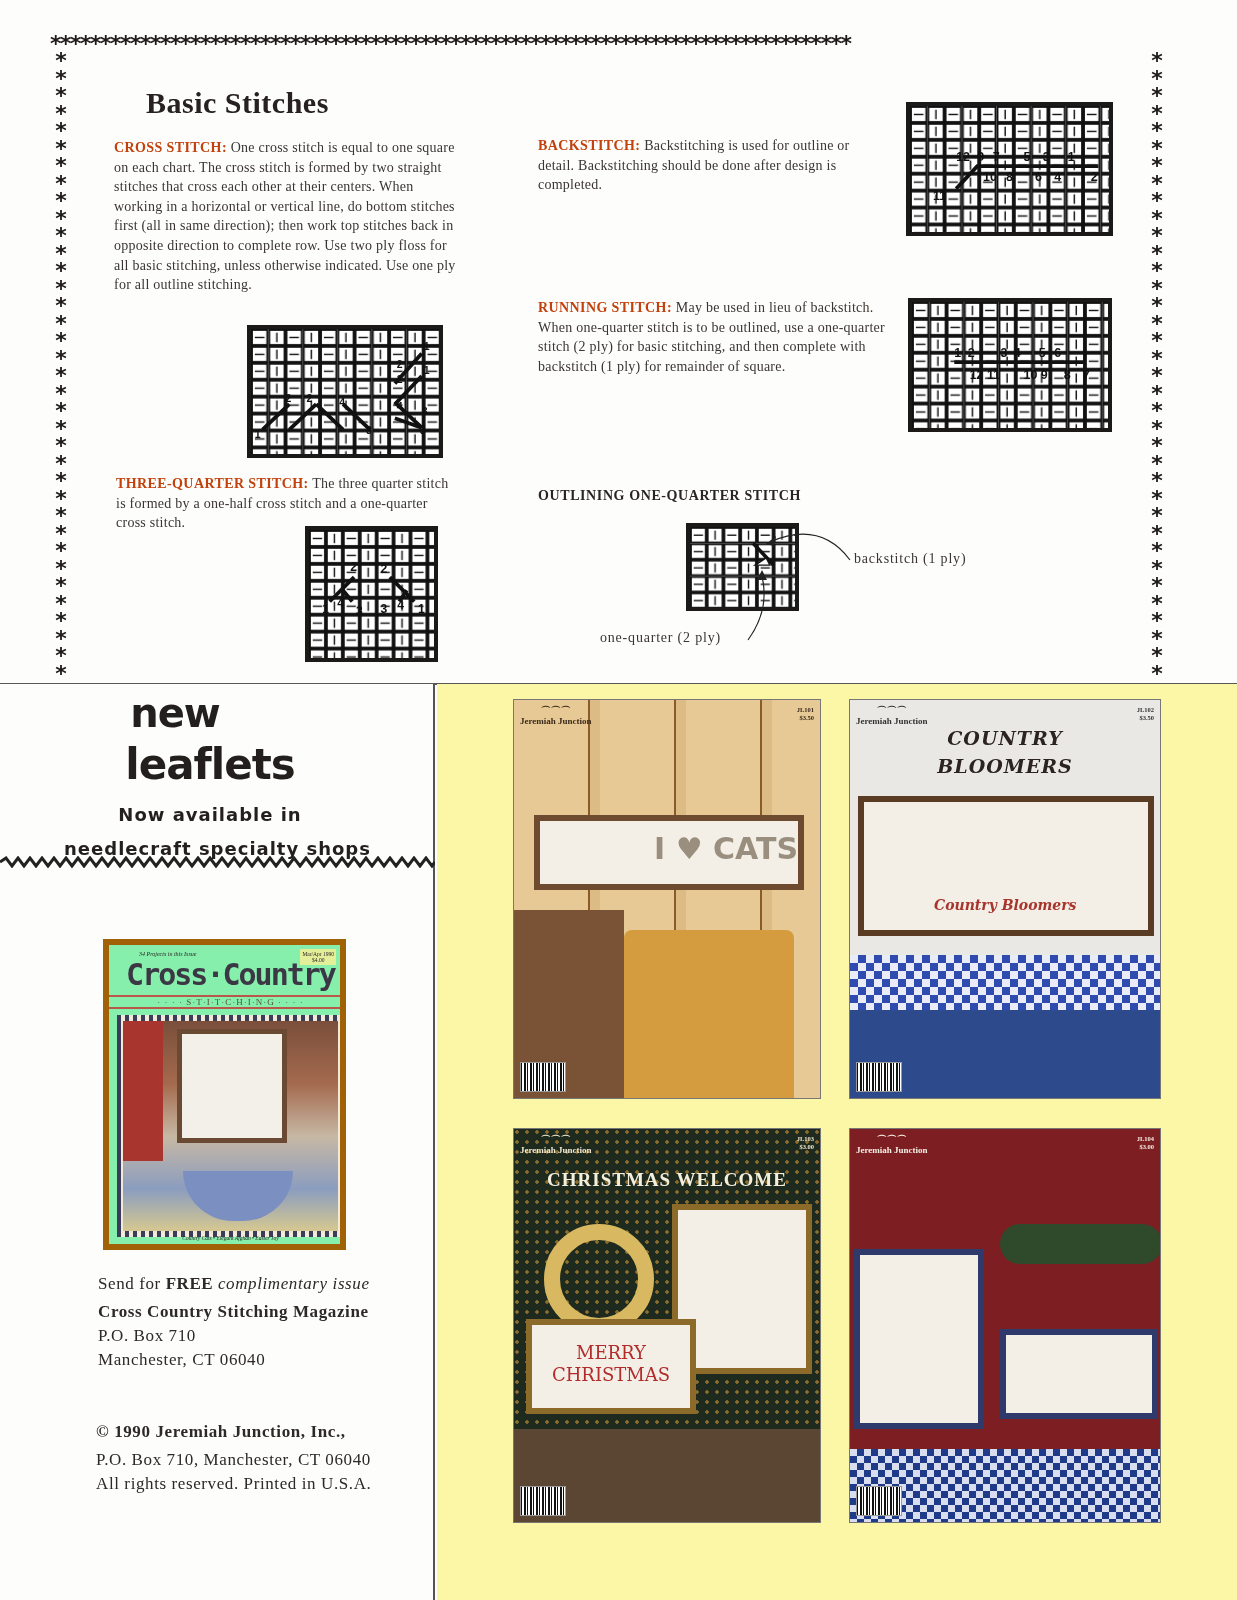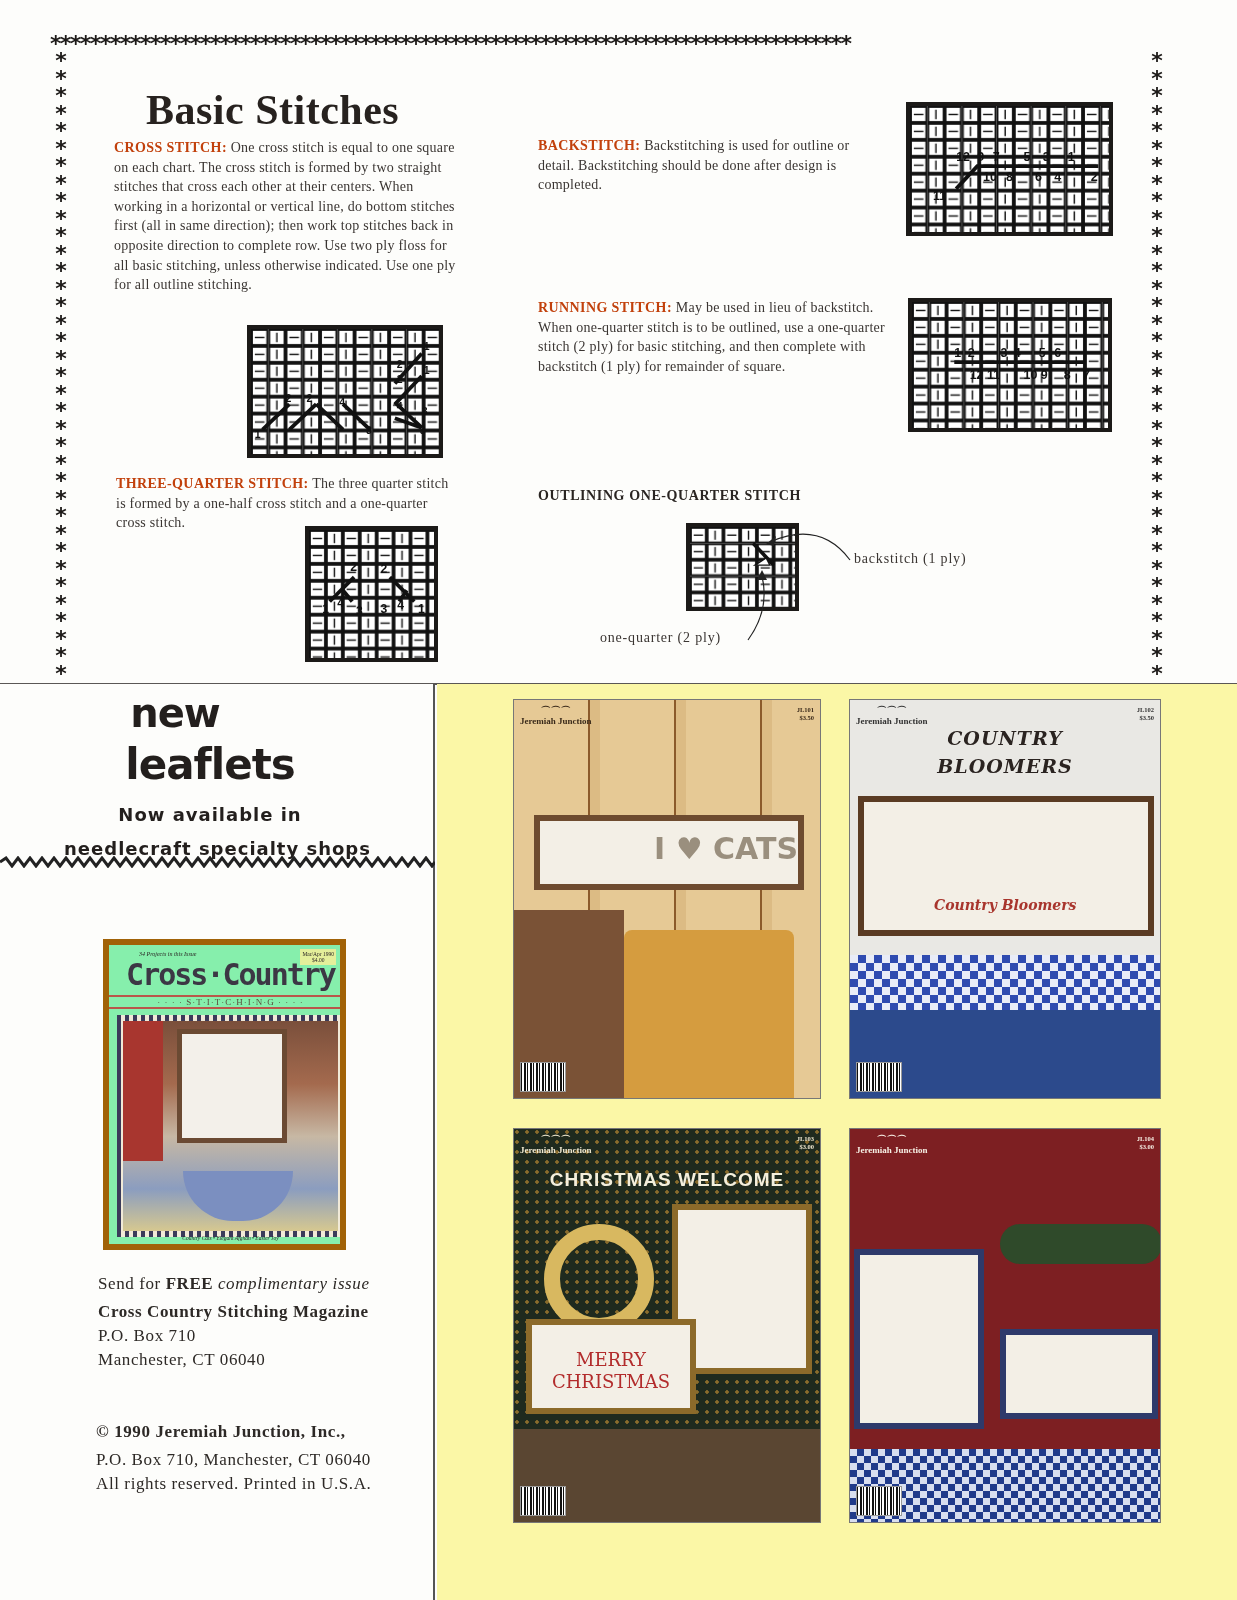--- a/index.html
+++ b/index.html
@@ -4,21 +4,21 @@
 <style>
   *{box-sizing:border-box;margin:0;padding:0}
   html,body{width:1237px;height:1600px;background:#fdfdfb;overflow:hidden}
   body{position:relative;font-family:"Liberation Serif","DejaVu Serif",serif;color:#2a2624}
   .abs{position:absolute}
 
   
   .star-row{position:absolute;font-family:"DejaVu Sans",sans-serif;font-weight:bold;font-size:22px;color:#1d1a18;white-space:nowrap;letter-spacing:-1.5px;overflow:hidden;line-height:22px}
   .star-col{position:absolute;font-family:"DejaVu Sans",sans-serif;font-weight:bold;font-size:22px;color:#1d1a18;width:22px;overflow:hidden;line-height:17.5px;word-break:break-all;text-align:center}
 
-  .title{font-family:"Liberation Serif",serif;font-weight:bold;font-size:42px;color:#27221f;letter-spacing:.5px}
+  .title{font-family:"Liberation Serif",serif;font-weight:bold;font-size:30px;color:#27221f;letter-spacing:.5px}
   .para{font-size:14px;line-height:19.6px;color:#3a3532;letter-spacing:.25px}
   .para b{color:#c2410c;letter-spacing:.4px}
   .head{font-weight:bold;font-size:14px;letter-spacing:.6px;color:#2a2522}
 
   .diagram{position:absolute;border:4px solid #1c1a18;background:#fff;overflow:hidden}
   .diagram svg{display:block;width:100%;height:100%}
 
   
   .left-panel{position:absolute;left:0;top:684px;width:435px;height:916px;background:#fdfdfb;border-right:2px solid #555}
   .right-panel{position:absolute;left:437px;top:684px;width:800px;height:916px;background:#fbf7a6}
@@ -263,25 +263,25 @@
     <div class="abs" style="left:0;top:310px;width:312px;height:90px;background:#2c4a8c"></div>
     <div class="barcode"></div>
   </div>
 
   <div class="cover" style="left:76px;top:444px;width:308px;height:395px;background:radial-gradient(circle at 3px 3px,#8a6c2c 1.5px,transparent 2px) 0 0/10px 10px,#1f2a1e">
     <div class="brand" style="color:#f0e8d0"><span style="font-size:10px">⌒⌒⌒</span><br><span>Jeremiah Junction</span></div>
     <div class="code" style="color:#f0e8d0">
         <div>JL103</div>
         <div>$3.00</div>
       </div>
-    <div class="ctitle" style="top:40px;font-family:Liberation Sans, sans-serif;font-size:19px;color:#f4efdc;letter-spacing:1px">CHRISTMAS WELCOME</div>
+    <div class="ctitle" style="top:40px;font-family:Liberation Serif, serif;font-size:19px;color:#f4efdc;letter-spacing:1px">CHRISTMAS WELCOME</div>
     <div class="frame" style="left:158px;top:75px;width:140px;height:170px;border-color:#8c6a2a"></div>
     <div class="abs" style="left:30px;top:95px;width:110px;height:110px;border-radius:50%;border:16px solid #d8b860"></div>
     <div class="frame" style="left:12px;top:190px;width:170px;height:95px;border-color:#8c6a2a">
-      <div style="text-align:center;font-family:'DejaVu Serif',serif;font-size:18px;color:#b22c2c;line-height:22px;padding-top:24px">MERRY CHRISTMAS</div>
+      <div style="text-align:center;font-family:'DejaVu Serif',serif;font-size:18px;color:#b22c2c;line-height:22px;padding-top:17px">MERRY CHRISTMAS</div>
     </div>
     <div class="abs" style="left:0;top:300px;width:308px;height:95px;background:#5a4632"></div>
     <div class="barcode"></div>
   </div>
 
   <div class="cover" style="left:412px;top:444px;width:312px;height:395px;background:#7d1f22">
     <div class="brand" style="color:#f6efe4"><span style="font-size:10px">⌒⌒⌒</span><br><span>Jeremiah Junction</span></div>
     <div class="code" style="color:#f6efe4">
         <div>JL104</div>
         <div>$3.00</div>

